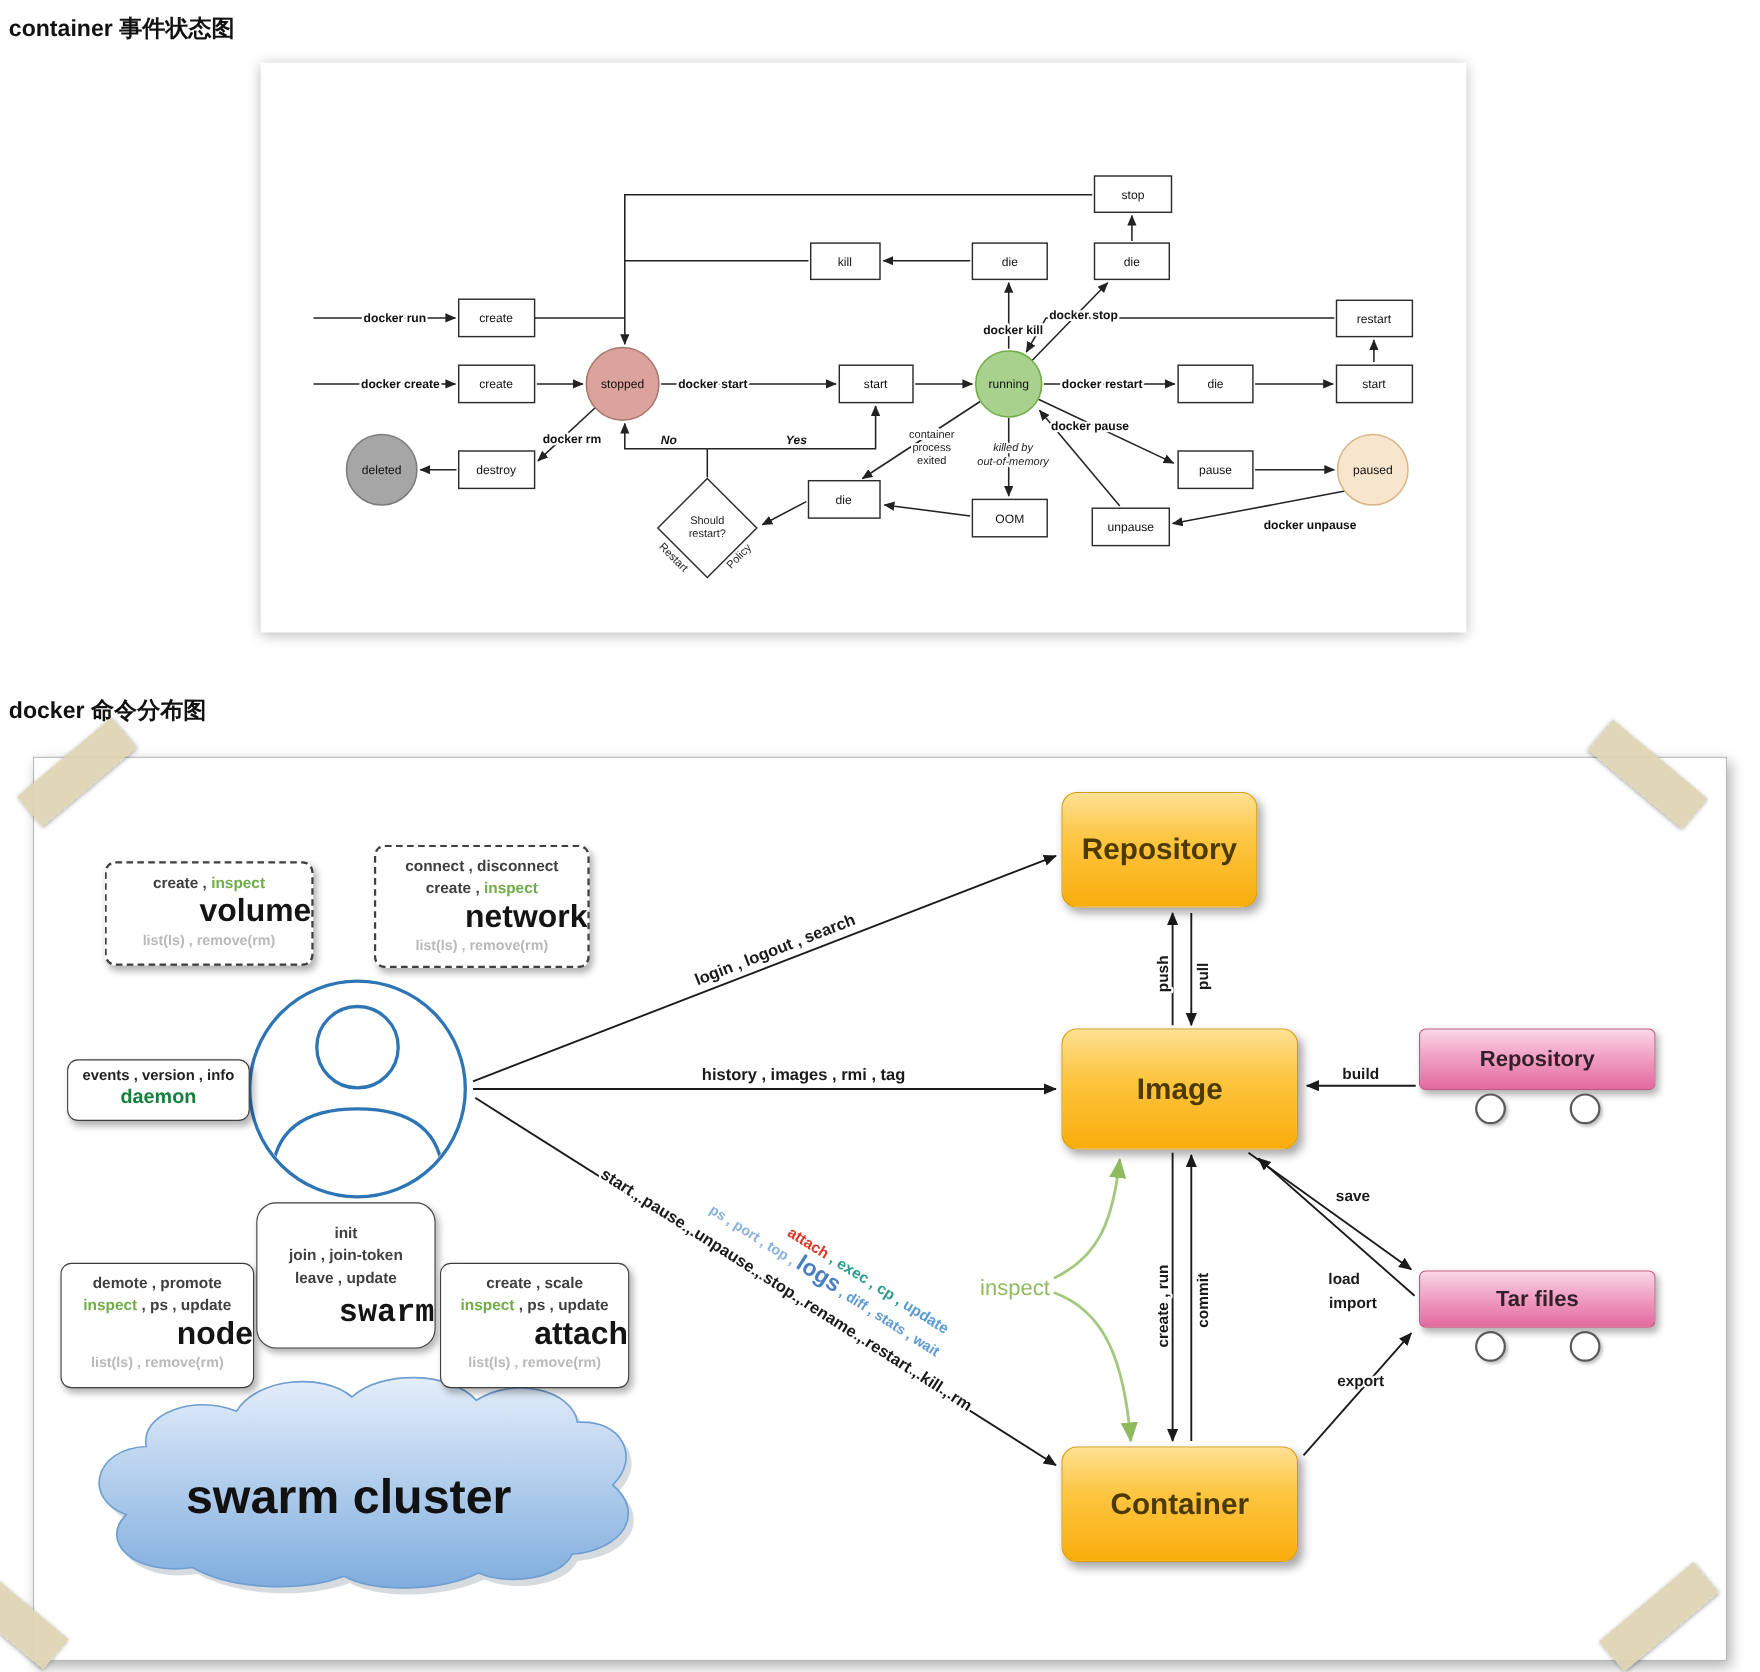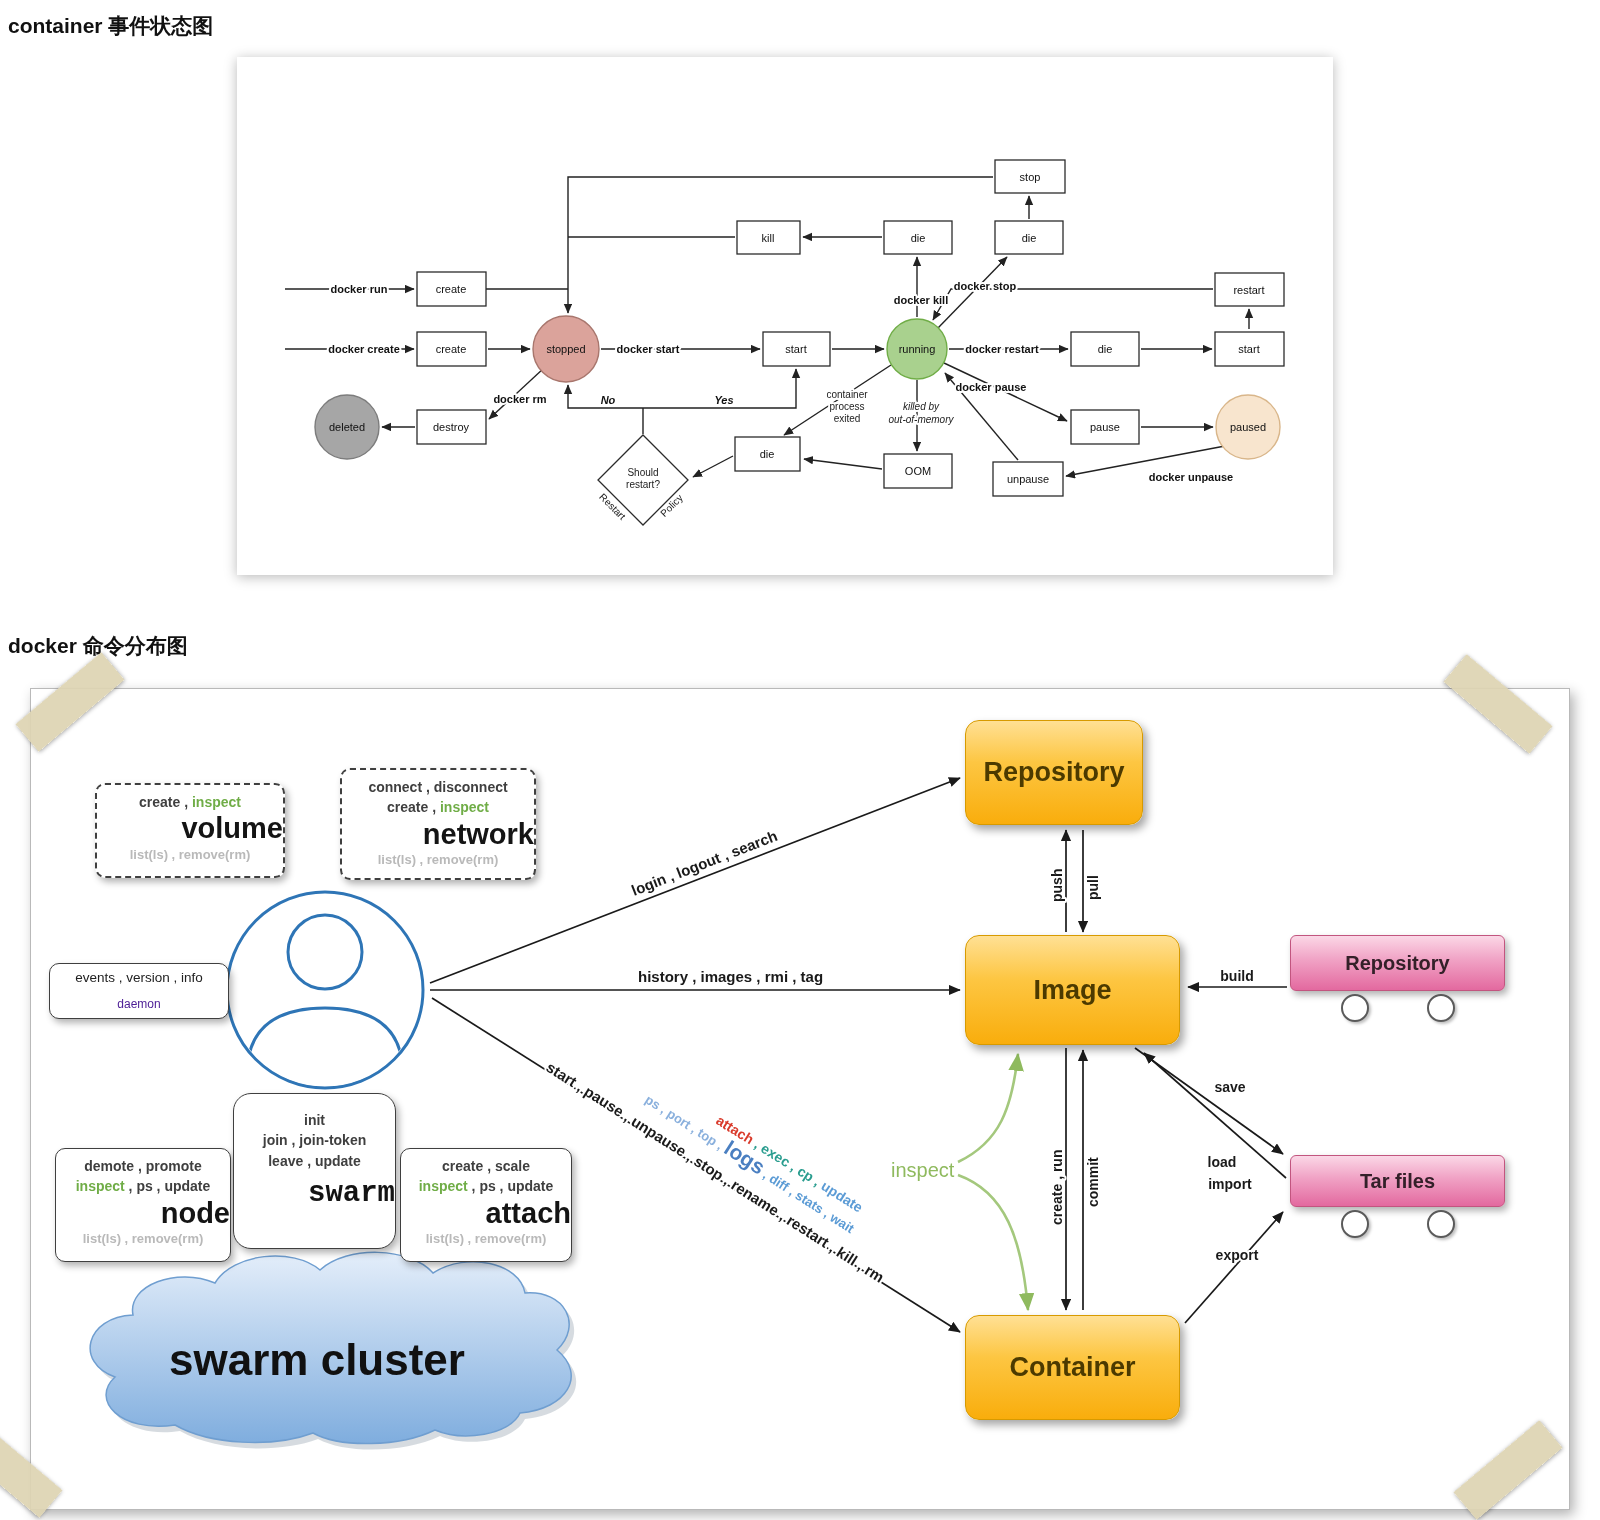--- a/index.html
+++ b/index.html
@@ -33,25 +33,25 @@
              box-shadow:3px 4px 7px rgba(0,0,0,0.3); }
   .dashed { border:2px dashed #3f3f3f; border-radius:10px; }
   .solidb { border:1.5px solid #3f3f3f; border-radius:10px; }
   .ops { font-size:14px; font-weight:bold; color:#3f3f3f; line-height:1.45; }
   .green { color:#70ad47; }
   .grayln { color:#b9b9b9; font-size:13px; font-weight:bold; line-height:1.4; }
   .cname { font-size:29px; font-weight:bold; color:#141414; line-height:1.15;text-align:right; }
 
   #card-volume  { left:95px;  top:103px; width:190px; height:95px;  padding-top:7px; }
   #card-network { left:340px; top:88px;  width:196px; height:112px; padding-top:7px; }
-  #card-daemon  { left:49px;  top:283px; width:180px; height:56px;  padding-top:6px;
-                  font-size:13.5px; color:#222; }
-  #card-daemon .dname { font-size:12px; color:#4c1d95; margin-top:12px; }
+  #card-daemon  { left:61px;  top:283px; width:166px; height:56px;  padding-top:6px;
+                  font-size:13.5px; color:#222;font-weight:bold; }
+  #card-daemon .dname { font-size:18px; color:#15803d; margin-top:2px; }
   #card-node    { left:55px;  top:468px; width:176px; height:114px; padding-top:7px; }
-  #card-swarm   { left:233px; top:413px; width:163px; height:156px; padding-top:16px; border-radius:18px; }
+  #card-swarm   { left:233px; top:413px; width:163px; height:133px; padding-top:16px; border-radius:18px; }
   #card-service { left:400px; top:468px; width:172px; height:114px; padding-top:7px; }
 
   .entity { position:absolute; display:flex; align-items:center; justify-content:center;
             font-weight:bold; z-index:3; }
   .orange { background:linear-gradient(180deg,#ffe094 0%,#fdc642 40%,#f9ad0c 100%);
             border:1px solid #d79a00; border-radius:14px; color:#4c3a00; font-size:27px;
             box-shadow:4px 5px 9px rgba(0,0,0,0.35); }
   #ent-repository { left:965px; top:40px;  width:178px; height:105px; }
   #ent-image     { left:965px; top:255px; width:215px; height:110px; }
   #ent-container { left:965px; top:635px; width:215px; height:105px; }

